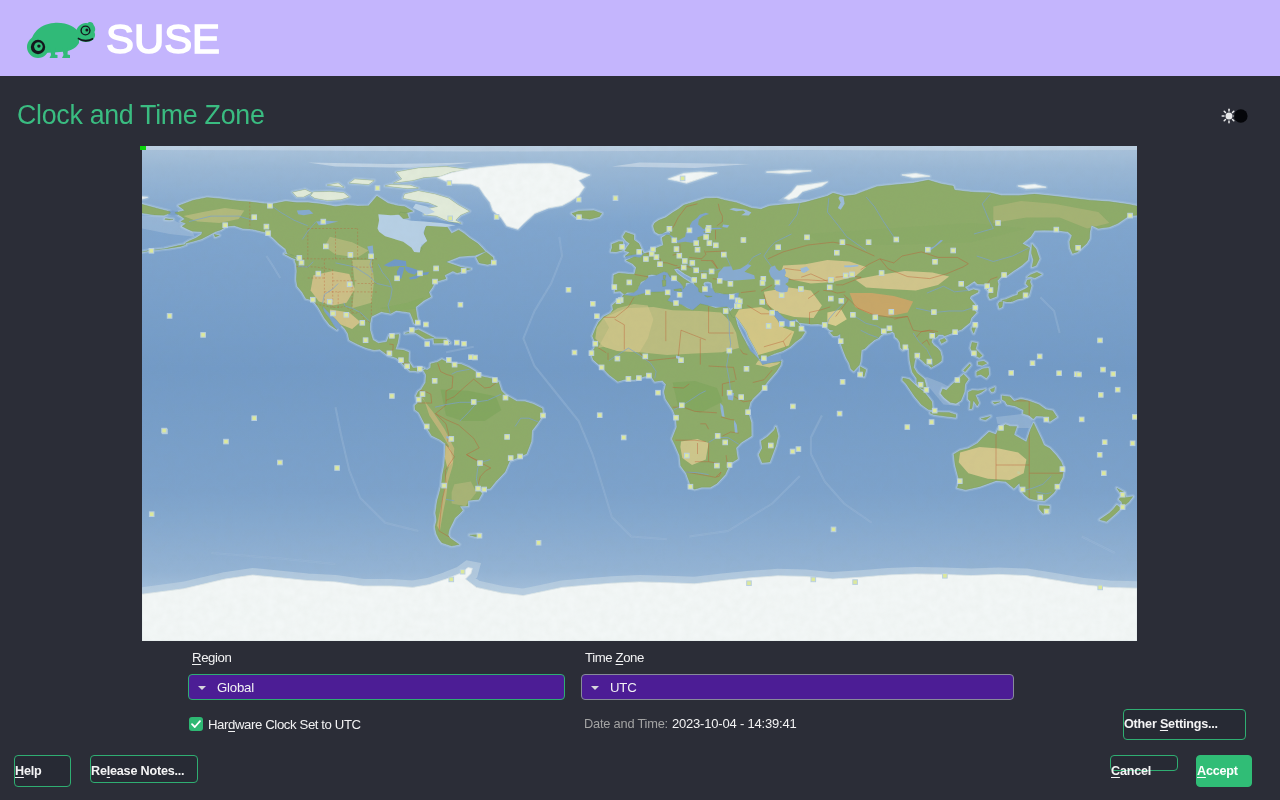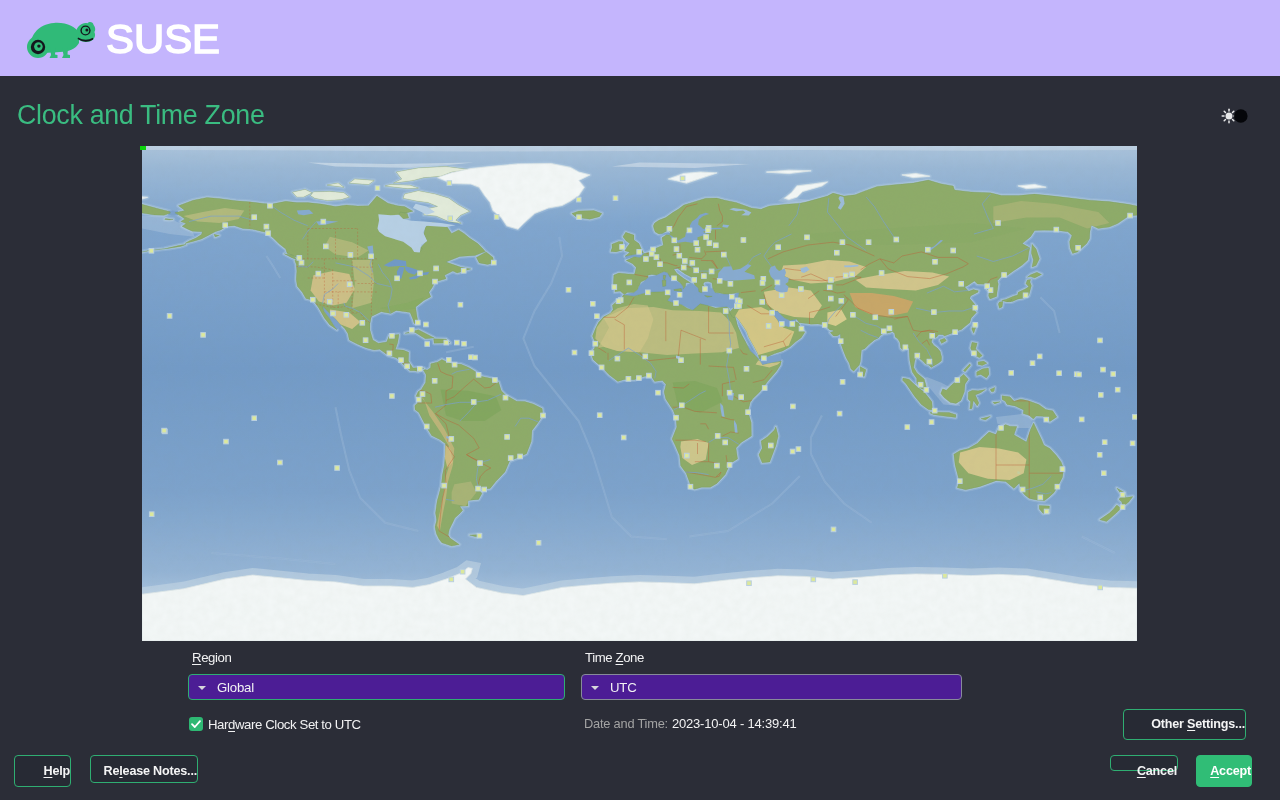--- a/index.html
+++ b/index.html
@@ -5,21 +5,21 @@
 #hdr{position:absolute;left:0;top:0;width:1280px;height:76px;background:#c4b5fd}
 #title{position:absolute;left:17px;top:100px;font-size:26.8px;letter-spacing:-0.3px;color:#3abc81}
 #toggle{position:absolute;left:1216px;top:103px}
 #map{position:absolute;left:142px;top:146px;width:995px;height:495px}
 #selmark{position:absolute;left:140px;top:146px;width:6px;height:4px;background:#0bd20b}
 .lbl{position:absolute;font-size:13.2px;letter-spacing:-0.4px;color:#f2f2f3}
 .lbl u{text-decoration-thickness:1px;text-underline-offset:2px}
 .combo{position:absolute;height:26px;background:#4c1d95;border-radius:4px;color:#f2f2f3;font-size:13.2px;letter-spacing:-0.2px;line-height:24px}
 .combo .arr{position:absolute;left:9px;top:11px;width:0;height:0;border-left:4.2px solid transparent;border-right:4.2px solid transparent;border-top:4.8px solid #d6d7db}
 .combo .txt{position:absolute;left:28px;top:1px}
-.btn{position:absolute;border:1px solid #2fae72;border-radius:4px;background:#272a34;color:#f4f4f5;font-size:12.6px;letter-spacing:-0.2px;font-weight:bold;text-align:right}
+.btn{position:absolute;border:1px solid #2fae72;border-radius:4px;background:#272a34;color:#f4f4f5;font-size:12.6px;letter-spacing:-0.2px;font-weight:bold;text-align:left}
 .btn u{text-decoration-thickness:1px;text-underline-offset:2px}
 #accept{background:#30bd76;border-color:#30bd76;color:#fff}
 #chk{position:absolute;left:189px;top:717px;width:14px;height:14px;background:#2eb873;border-radius:3px}
 #dt1{position:absolute;left:584px;top:716px;font-size:12.8px;letter-spacing:-0.2px;color:#a3a3a3}
 #dt2{position:absolute;left:672px;top:716px;font-size:13px;letter-spacing:-0.2px;color:#f2f2f3}
 </style></head><body>
 <div id="hdr">
 <svg width="200" height="40" viewBox="0 0 200 40" style="position:absolute;left:26px;top:21px">
 <g fill="#30ba78">
 <circle cx="12" cy="26" r="11"></circle>
@@ -846,21 +846,21 @@
 <rect x="19.8" y="282.3" width="4.6" height="4.6"></rect>
 </g>
 </svg></div>
 <div id="selmark"></div>
 <div class="lbl" style="left:192px;top:650px"><u>R</u>egion</div>
 <div class="lbl" style="left:585px;top:650px">Time <u>Z</u>one</div>
 <div class="combo" style="left:188px;top:674px;width:377px;border:1px solid #2fae72">
   <span class="arr"></span>
     <span class="txt">Global</span>
   </div>
-<div class="combo" style="left:581px;top:674px;width:381px;border:1px solid #878b99">
+<div class="combo" style="left:581px;top:674px;width:433px;border:1px solid #878b99">
   <span class="arr"></span>
     <span class="txt">UTC</span>
   </div>
 <div id="chk"><svg width="14" height="14" viewBox="0 0 14 14">
       <path d="M3 7.2 L5.8 10 L11 4.2" stroke="#fff" stroke-width="1.8" fill="none" stroke-linecap="round" stroke-linejoin="round"></path>
     </svg></div>
 <div class="lbl" style="left:208px;top:717px">Har<u>d</u>ware Clock Set to UTC</div>
 <div id="dt1">Date and Time:</div>
 <div id="dt2">2023-10-04 - 14:39:41</div>
 <div class="btn" style="left:1123px;top:709px;width:123px;height:31px;line-height:29px">Other <u>S</u>ettings...</div>

